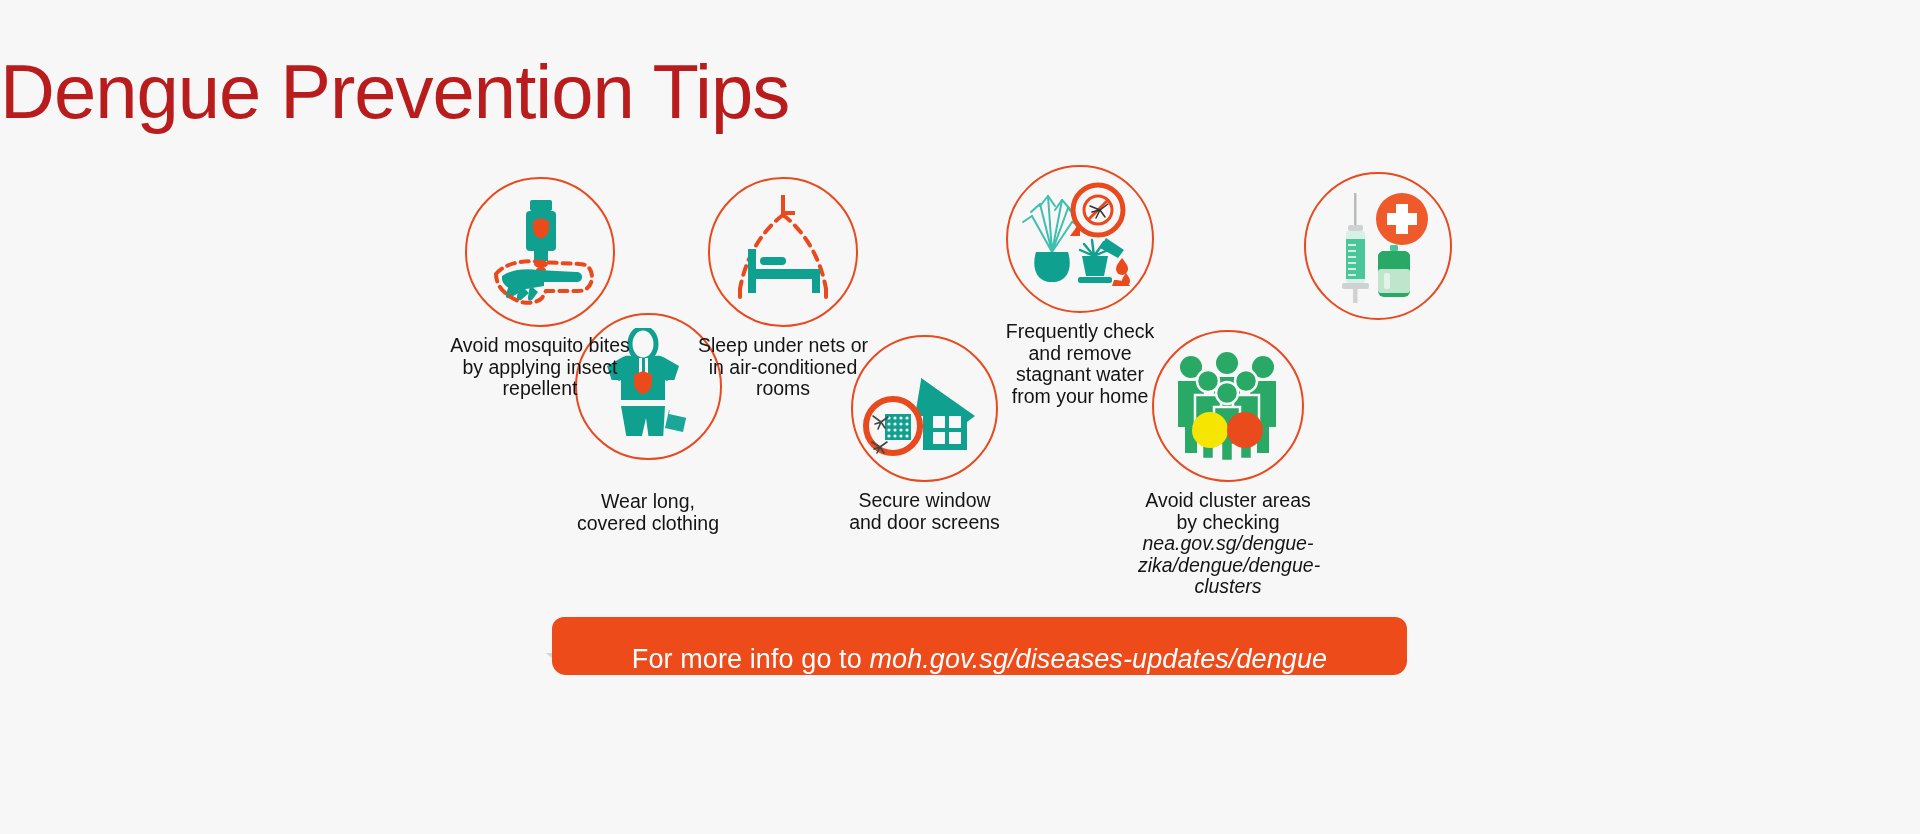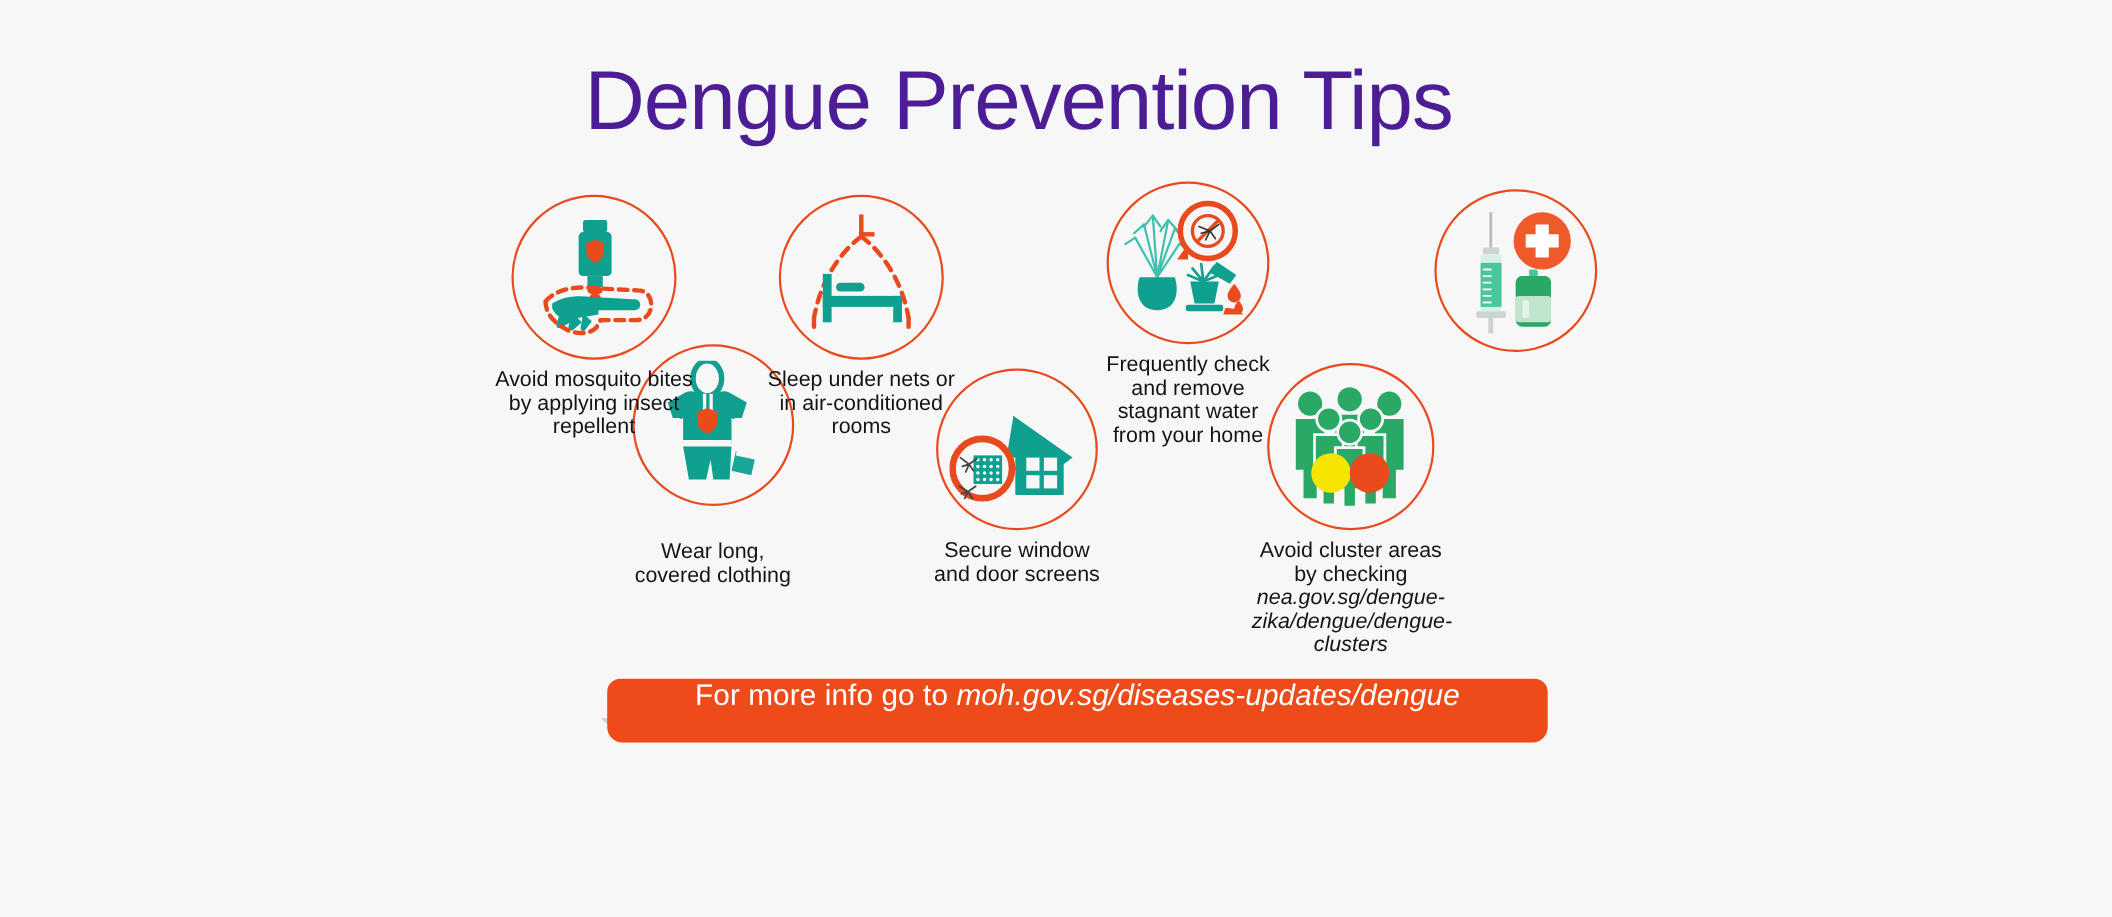--- a/index.html
+++ b/index.html
@@ -10,25 +10,25 @@
     overflow:hidden;
     position:relative;
   }
   #infographic{
     position:absolute;left:0;top:0;width:1920px;height:834px;
   }
   
   .title{
     position:absolute;
     left:0;top:48px;width:1852px;
-    text-align:center;
+    text-align:left;
     font-size:76px;
     font-weight:400;
     letter-spacing:-1px;
-    color:#4c1d95;
+    color:#b91c1c;
     white-space:nowrap;
   }
   
   .tip{
     position:absolute;
     display:flex;
     flex-direction:column;
     align-items:center;
   }
   .bubble{
@@ -81,21 +81,21 @@
   #tip-vaccine .bubble{ width:148px;height:148px; }
   #tip-vaccine .caption{ width:150px; }
 
   
   #footer-banner{
     position:absolute;
     left:552px;top:617px;
     width:855px;height:58px;
     background:#ee4b1b;
     border-radius:12px 12px 14px 14px;
-    display:flex;align-items:flex-start;justify-content:center;
+    display:flex;align-items:flex-end;justify-content:center;
     z-index:4;
   }
   #footer-banner .banner-text{
     color:#ffffff;
     font-size:27px;
     font-weight:400;
     white-space:nowrap;
     letter-spacing:.1px;
   }
   #footer-banner .banner-text .url{ font-style:italic; }

